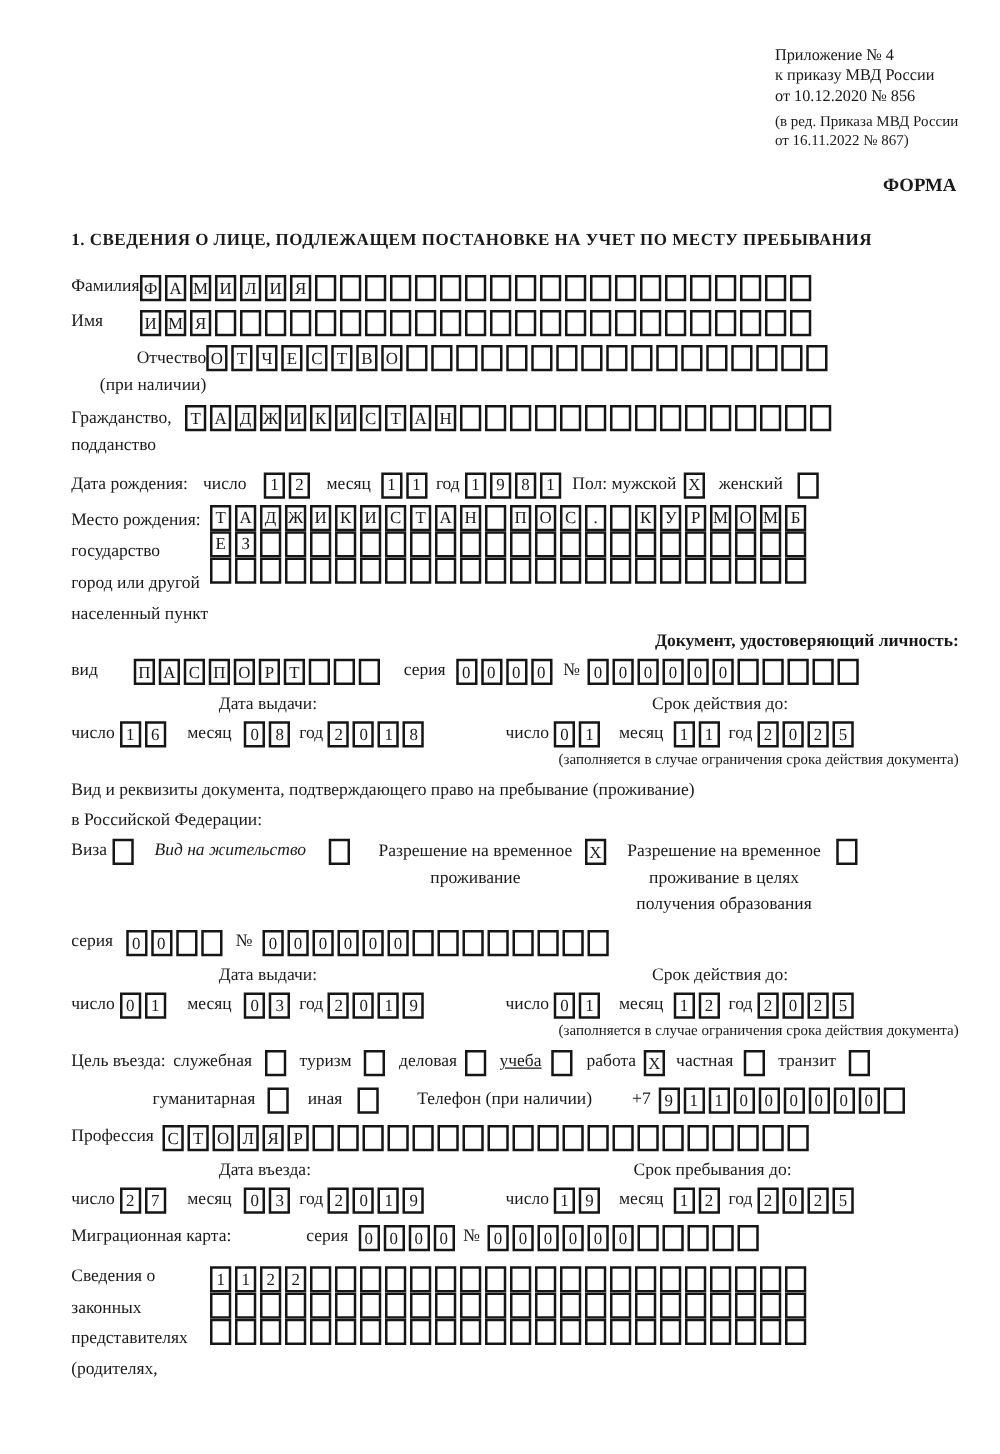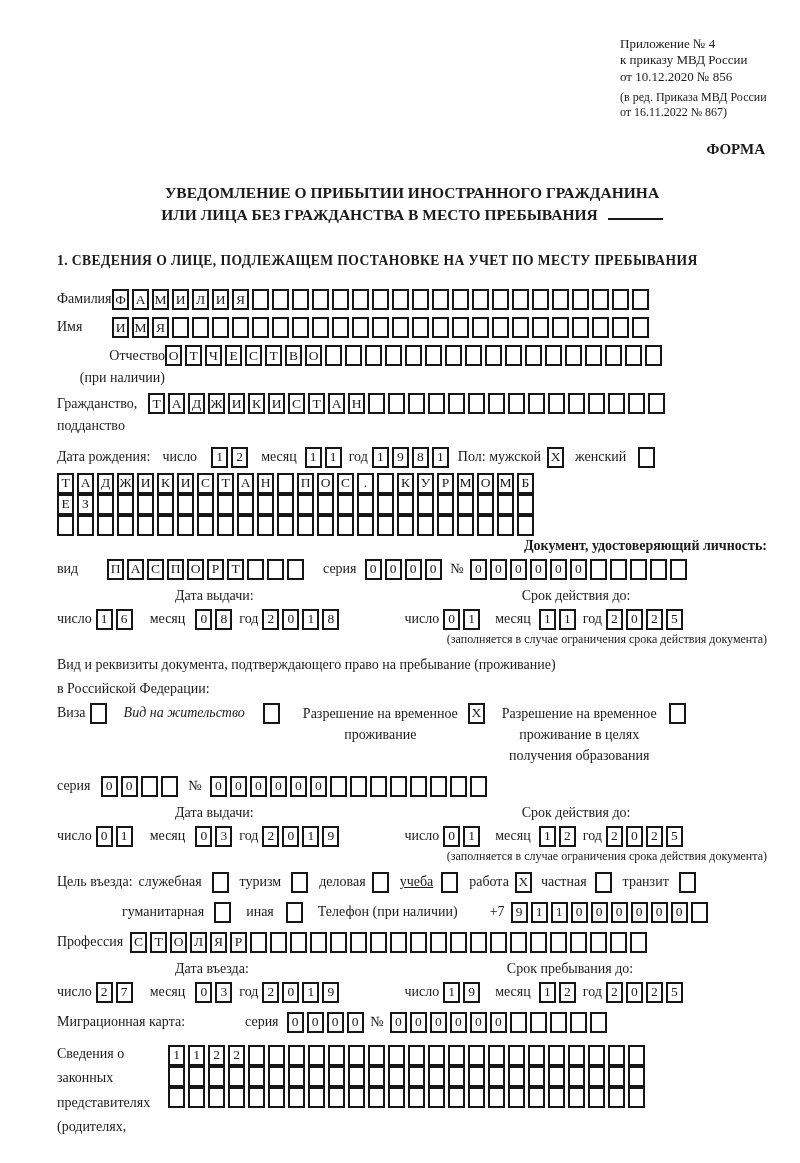--- a/index.html
+++ b/index.html
@@ -53,24 +53,20 @@
     <div>к приказу МВД России</div>
     <div>от 10.12.2020 № 856</div>
     <div class="small">
       <div>(в ред. Приказа МВД России</div>
       <div>от 16.11.2022 № 867)</div>
     </div>
   </div>
 
   <div class="forma">ФОРМА</div>
 
-  <div class="title">
-    <div>УВЕДОМЛЕНИЕ О ПРИБЫТИИ ИНОСТРАННОГО ГРАЖДАНИНА</div>
-    <div><span>ИЛИ ЛИЦА БЕЗ ГРАЖДАНСТВА В МЕСТО ПРЕБЫВАНИЯ</span><span class="title-underline"></span></div>
-  </div>
 
   <div class="sec-heading">1. СВЕДЕНИЯ О ЛИЦЕ, ПОДЛЕЖАЩЕМ ПОСТАНОВКЕ НА УЧЕТ ПО МЕСТУ ПРЕБЫВАНИЯ</div>
 
   <div class="row" style="margin-top:20px;">
     <div class="lbl" style="width:55px;">Фамилия</div>
     <div class="cells">
         <span class="cell">Ф</span>
         <span class="cell">А</span>
         <span class="cell">М</span>
         <span class="cell">И</span>
@@ -225,20 +221,26 @@
     <span class="cells">
         <span class="cell">X</span>
       </span>
     <span class="inline-lbl" style="margin-left:8px; margin-right:12px;">женский</span>
     <span class="cells">
         <span class="cell"></span>
       </span>
   </div>
 
   <div class="row tight vgap">
+    <div class="lbl-col" style="width:111px; line-height:1.8;">
+      <div>Место рождения:</div>
+      <div>государство</div>
+      <div>город или другой</div>
+      <div>населенный пункт</div>
+    </div>
     <div class="stack">
       <span class="cells">
           <span class="cell">Т</span>
           <span class="cell">А</span>
           <span class="cell">Д</span>
           <span class="cell">Ж</span>
           <span class="cell">И</span>
           <span class="cell">К</span>
           <span class="cell">И</span>
           <span class="cell">С</span>
@@ -531,21 +533,21 @@
 
   <div class="row" style="margin-top:9px;">
     <span class="inline-lbl" style="margin-left:65px; margin-right:10px;">гуманитарная</span>
     <span class="cells">
         <span class="cell"></span>
       </span>
     <span class="inline-lbl" style="margin-left:12px; margin-right:12px;">иная</span>
     <span class="cells">
         <span class="cell"></span>
       </span>
-    <span class="inline-lbl" style="margin-left:12px;">Телефон (при наличии)</span>
+    <span class="inline-lbl" style="margin-left:28px;">Телефон (при наличии)</span>
     <span class="inline-lbl" style="margin-left:32px; margin-right:6px;">+7</span>
     <span class="cells">
         <span class="cell">9</span>
         <span class="cell">1</span>
         <span class="cell">1</span>
         <span class="cell">0</span>
         <span class="cell">0</span>
         <span class="cell">0</span>
         <span class="cell">0</span>
         <span class="cell">0</span>

